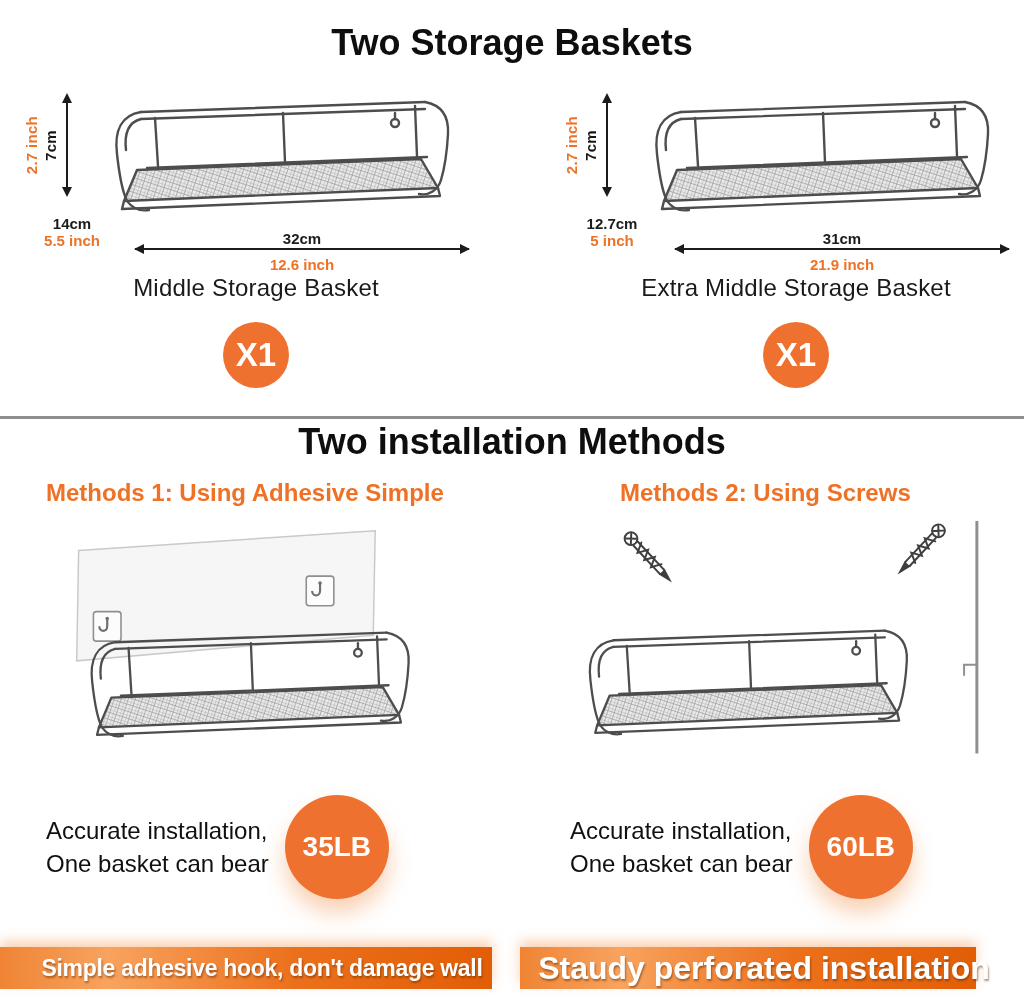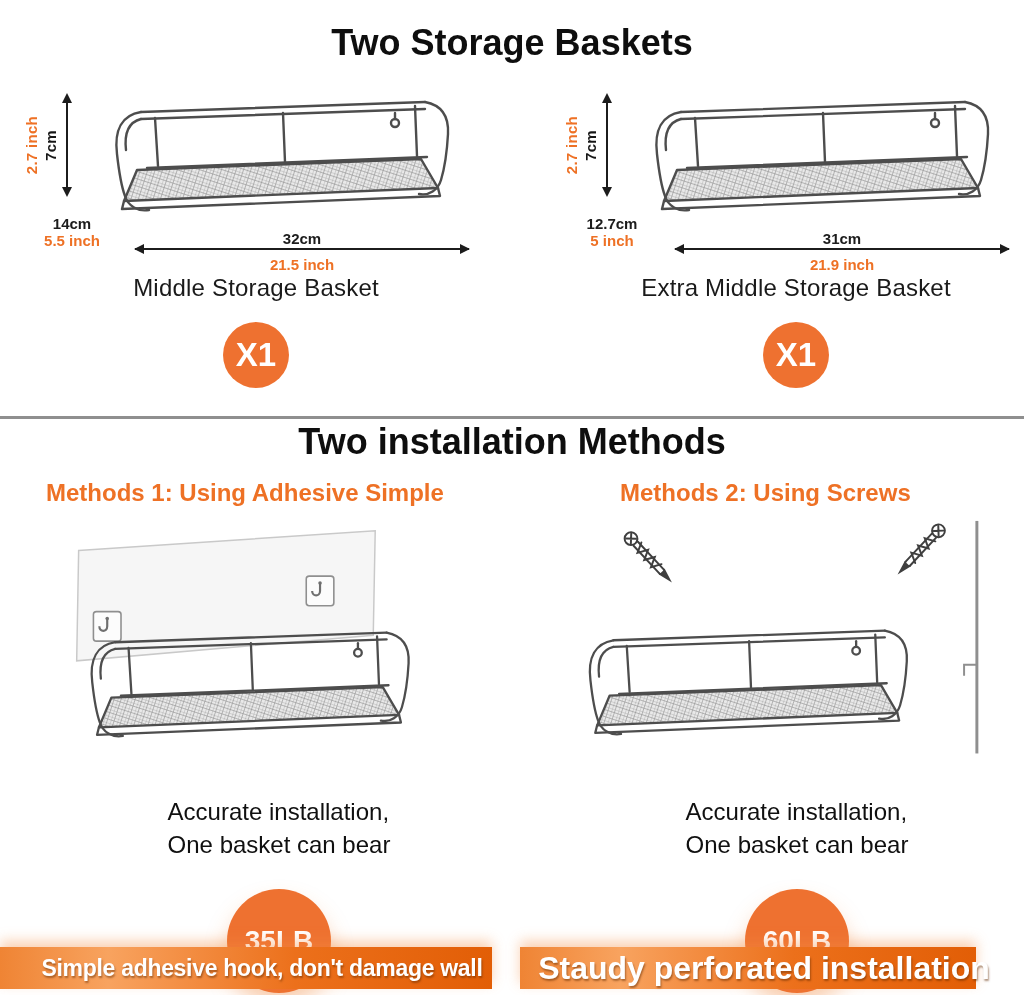--- a/index.html
+++ b/index.html
@@ -47,21 +47,21 @@
 
   .divider { height:3px; background:#8f8f8f; margin-top:28px; }
 
   
   .sec-title.second { padding-top:2px; }
   .methods-row { display:flex; margin-top:8px; }
   .method-col { width:50%; display:flex; flex-direction:column; }
   .method-heading { color:#ee7125; font-size:24px; font-weight:700; margin:8px 0 0 46px; white-space:nowrap; }
   .method-col.right .method-heading { margin-left:108px; }
   .method-svg { width:470px; height:268px; margin:10px auto 0; display:block; }
-  .bear { display:flex; align-items:center; gap:28px; margin:10px 0 0 46px;flex-direction:column; }
+  .bear { display:flex; align-items:center; gap:16px; margin:10px 0 0 46px; }
   .method-col.right .bear { margin-left:58px; }
   .bear-text { font-size:24px; line-height:33px; color:#101010; }
   .weight-badge {
     width:104px; height:104px; border-radius:50%; background:#ee7130; color:#fff;
     font-size:28px; font-weight:700; display:flex; align-items:center; justify-content:center;
     box-shadow:0 14px 22px rgba(238,122,40,.35);
   }
 
   .banner {
     position:absolute; bottom:6px; height:42px;
@@ -131,21 +131,21 @@
           <use href="#basket-shape"></use>
         </svg>
         <div class="dim-b">
           <div class="depth">
             <div class="dim-cm">14cm</div>
             <div class="dim-inch">5.5 inch</div>
           </div>
           <div class="width-dim">
             <span class="harrow"></span>
             <div class="dim-cm width-cm">32cm</div>
-            <div class="dim-inch width-inch">21.5 inch</div>
+            <div class="dim-inch width-inch">12.6 inch</div>
           </div>
         </div>
       </div>
       <div class="basket-name">Middle Storage Basket</div>
       <div class="qty-badge">X1</div>
     </div>
 
     <div class="basket-col right">
       <div class="figure">
         <div class="dim-v">

